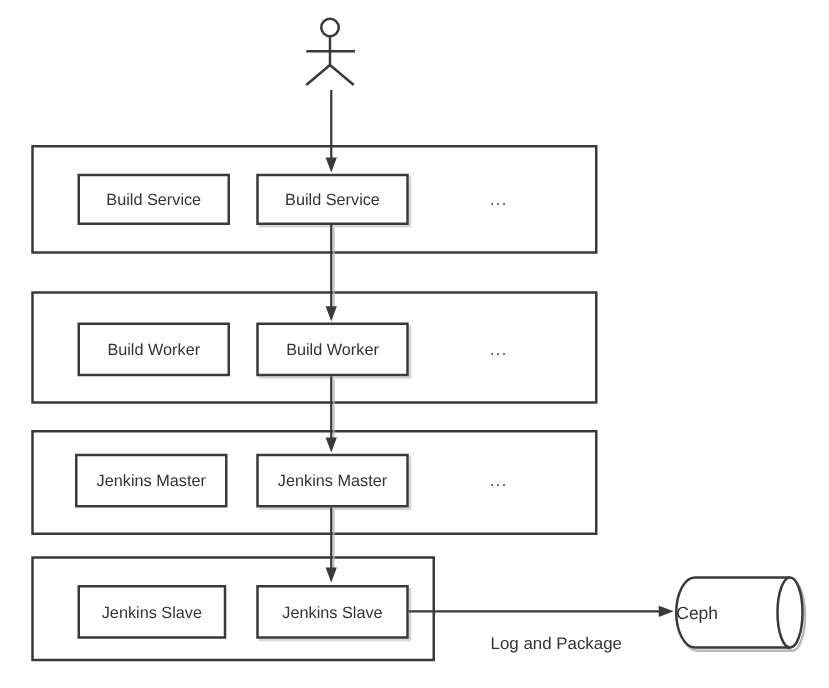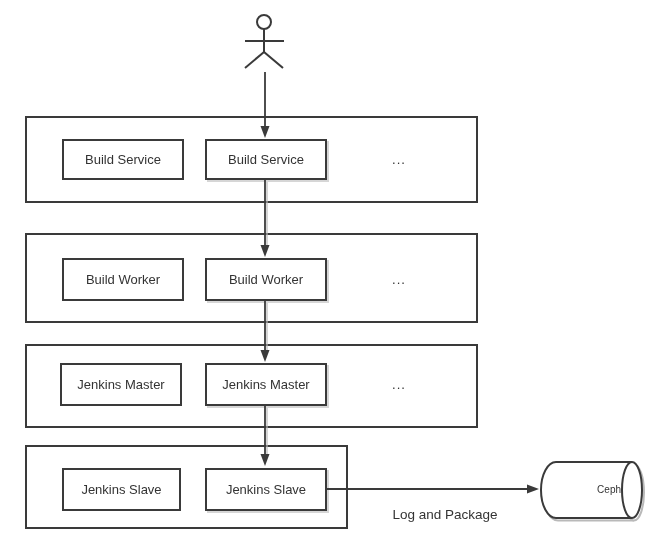--- a/index.html
+++ b/index.html
@@ -54,23 +54,23 @@
     position: absolute;
     z-index: 4;
     font-size: 13.5px;
     color: #333333;
     text-align: center;
     white-space: nowrap;
   }
   .storage-label {
     position: absolute;
     z-index: 4;
-    font-size: 10px;
+    font-size: 14px;
     color: #333333;
-    text-align: right;
+    text-align: left;
     line-height: 22px;
     white-space: nowrap;
   }
 </style>
 </head>
 <body>
 
 <div class="stage">
 
   <div class="group" style="left:25px; top:116px; width:453px; height:87px;"></div>

